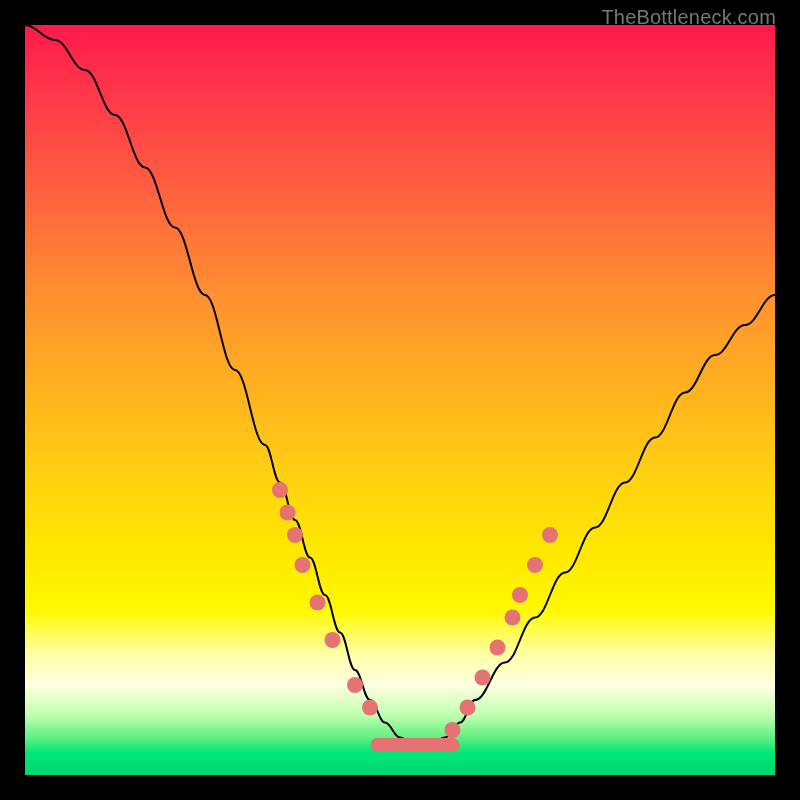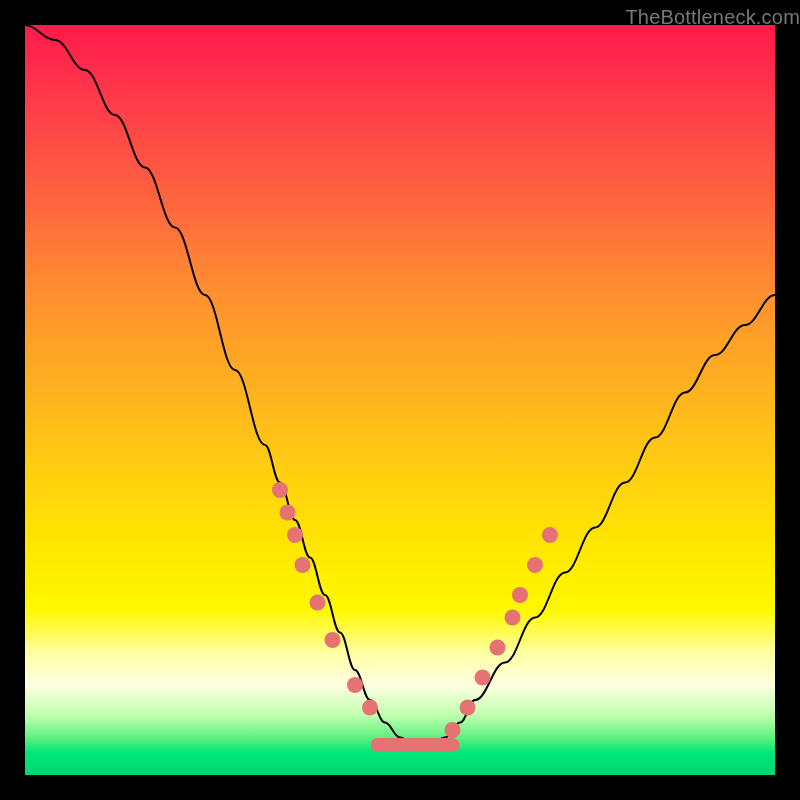--- a/index.html
+++ b/index.html
@@ -23,21 +23,21 @@
       #ffffe0 88%,
       #c0ffb0 92%,
       #60f080 95%,
       #00e878 97%,
       #00d470 100%
     );
   }
   .watermark {
     position: absolute;
     top: 6px;
-    right: 0;
+    right: 24px;
     font-family: Arial, sans-serif;
     font-size: 20px;
     color: #777;
     letter-spacing: 0.2px;
   }
   svg.plot {
     position: absolute;
     left: 25px;
     top: 25px;
     width: 750px;

